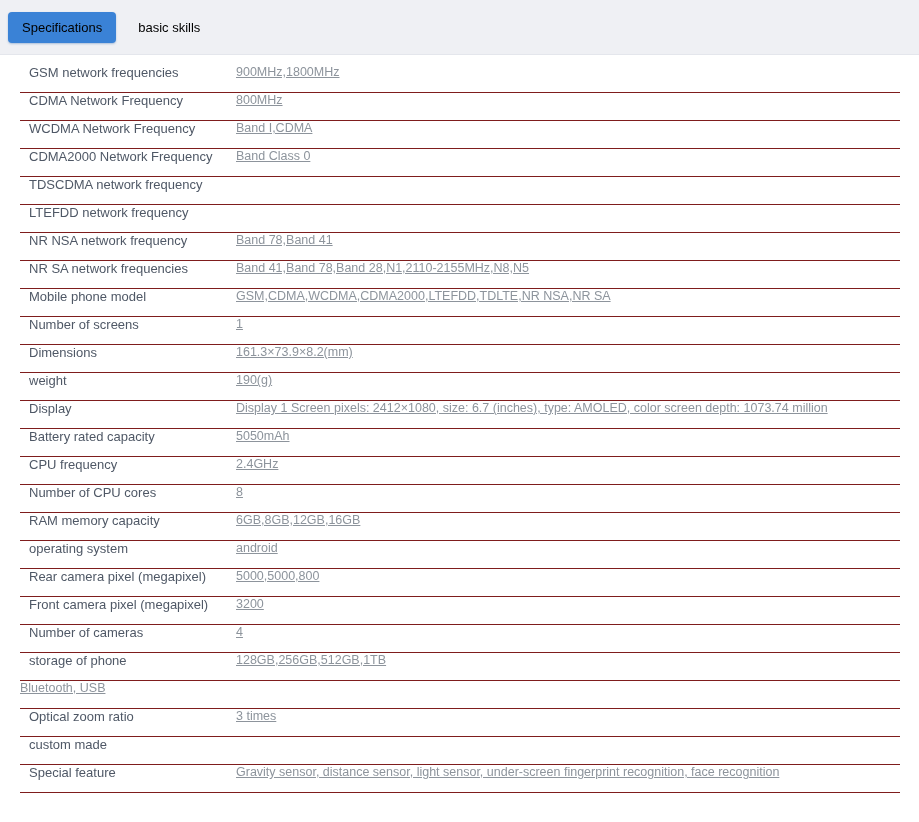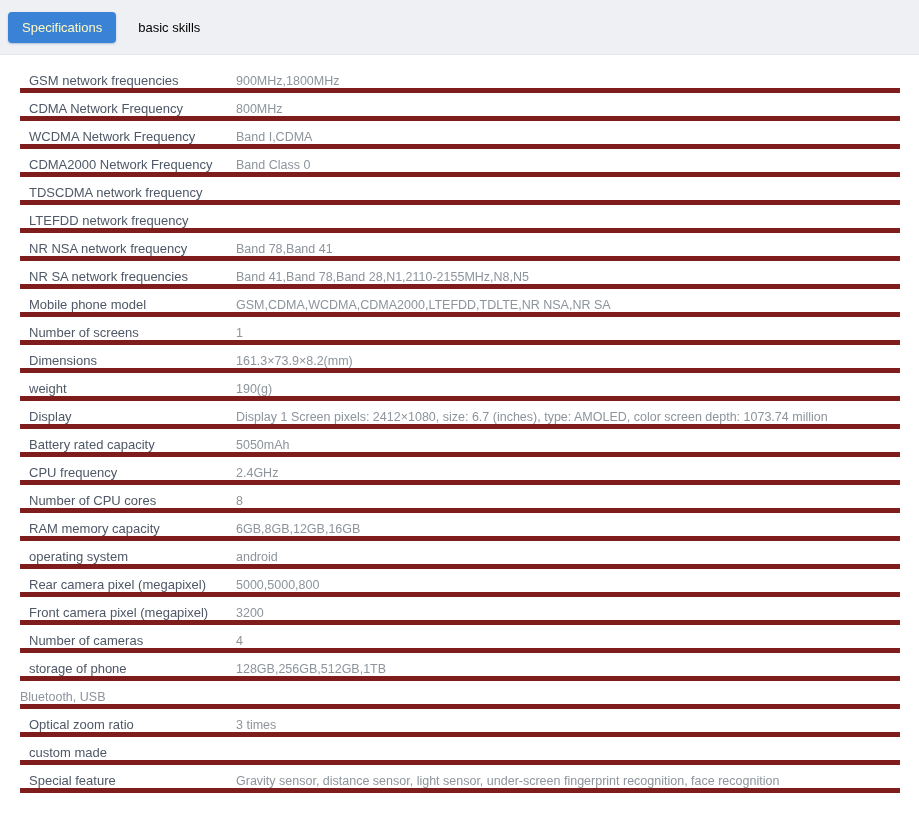--- a/index.html
+++ b/index.html
@@ -29,58 +29,59 @@
     font-size: 13px;
     line-height: 1;
     padding: 9px 14px;
     border-radius: 4px;
     white-space: nowrap;
     cursor: pointer;
     user-select: none;
   }
   .tab.active {
     background: #3a82d6;
-    color: #fef9c3;
+    color: #000000;
     box-shadow: 0 1px 2px rgba(44,100,170,0.35);
   }
   .tab.inactive {
     color: #000000;
     background: transparent;
     margin-left: 8px;
   }
 
   
   .spec-table {
     margin: 10px 19px 0 20px;
     width: 880px;
     box-sizing: border-box;
   }
   .spec-row {
     display: flex;
-    align-items: flex-end;
+    align-items: flex-start;
     height: 28px;
-    border-bottom: 5px solid #7f1d1d;
+    border-bottom: 1px solid #7f1d1d;
     box-sizing: border-box;
   }
   .spec-label {
     width: 216px;
     min-width: 216px;
     padding-left: 9px;
     box-sizing: border-box;
     font-size: 13px;
     color: #4f5866;
     white-space: nowrap;
     overflow: hidden;
   }
   .spec-value {
     flex: 1;
     font-size: 12.5px;
     color: #8d949c;
     white-space: nowrap;
     overflow: hidden;
+    text-decoration: underline;
   }
 </style>
 </head>
 <body>
 
 <div class="tab-bar">
   <div class="tab active">Specifications</div>
   <div class="tab inactive">basic skills</div>
 </div>
 

